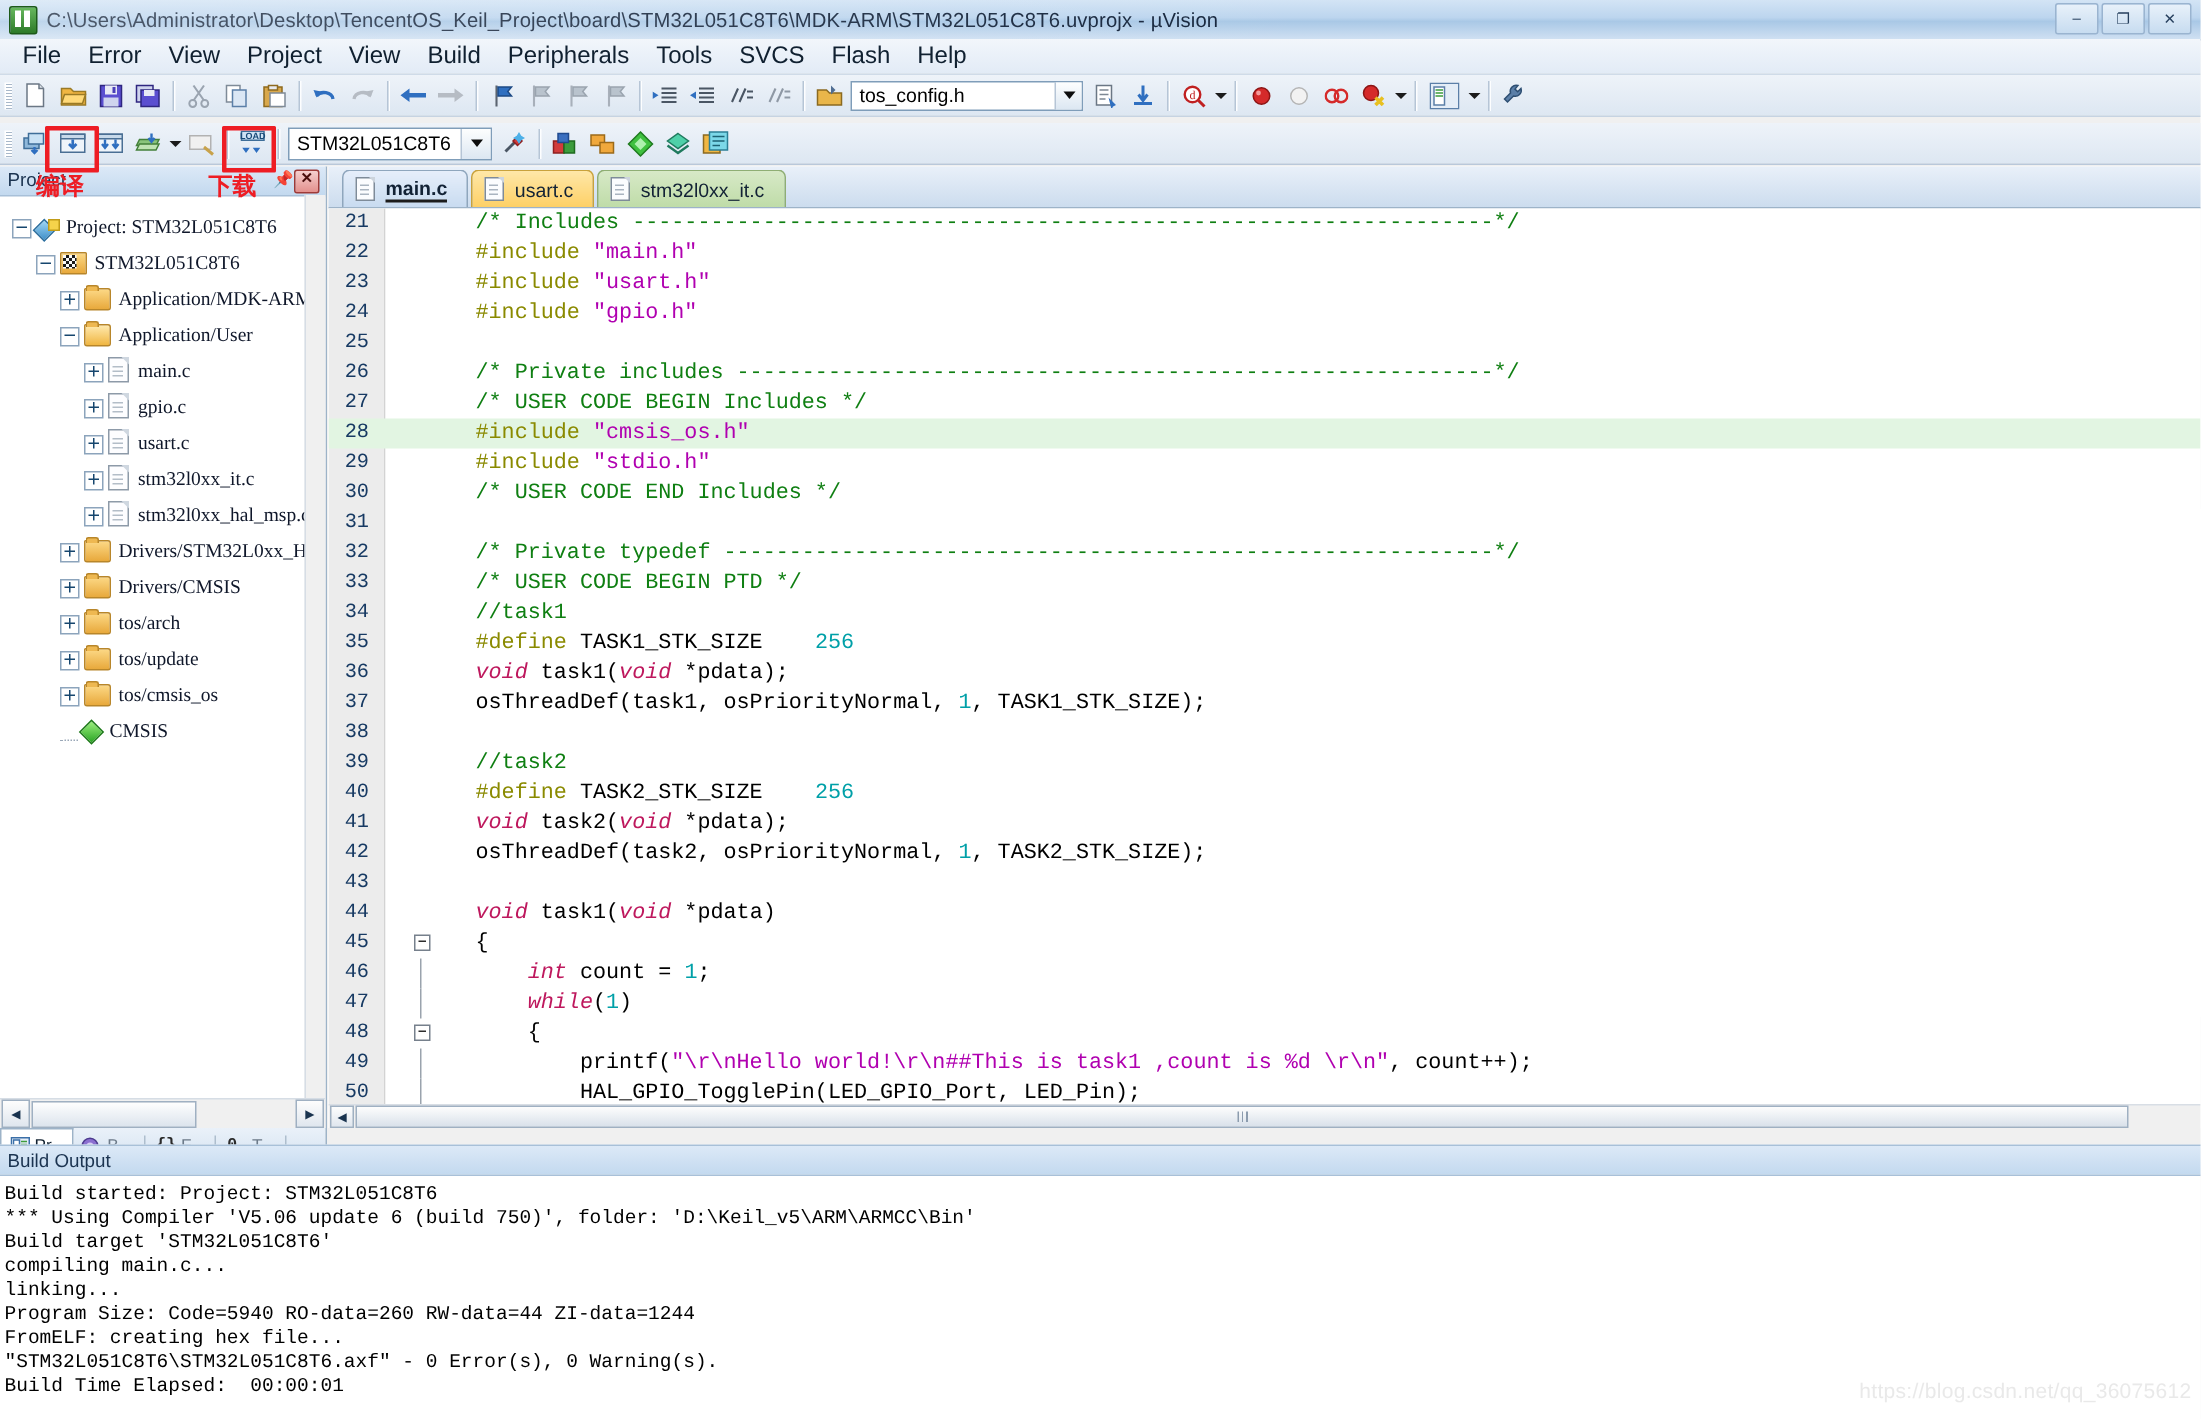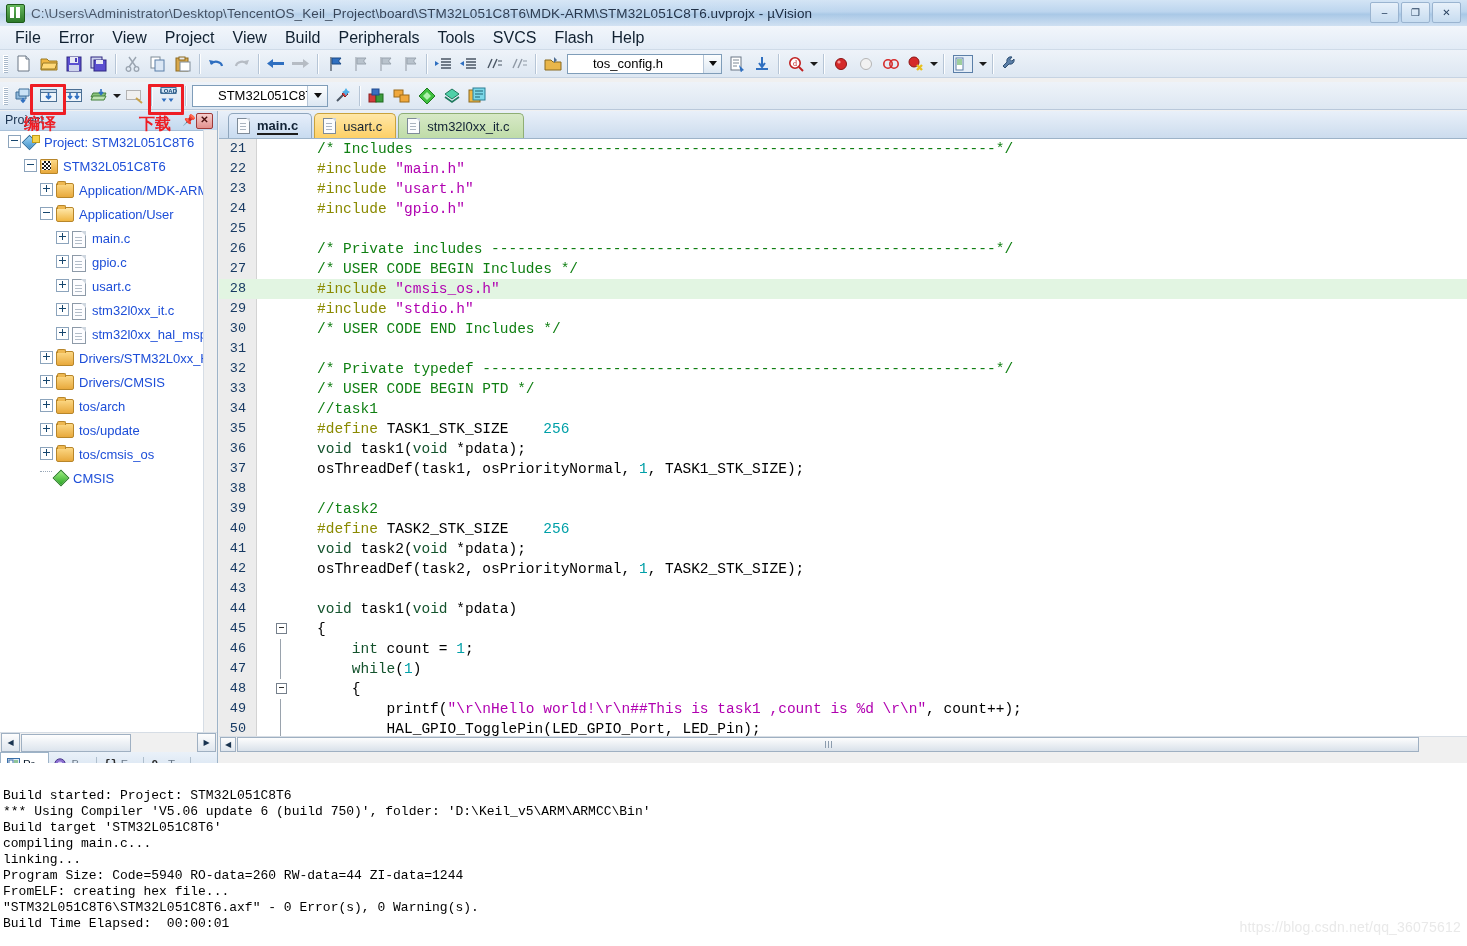--- a/index.html
+++ b/index.html
@@ -79,21 +79,21 @@
   }
   .caret:after{content:"";border-left:4px solid transparent;border-right:4px solid transparent;
     border-top:4px solid #1b1b1b;}
   .redbox{
     position:absolute;border:3px solid #ee1d24;border-radius:1px;pointer-events:none;z-index:40;
   }
   .combo{
     height:20px;border:1px solid #7f9db9;background:#fff;display:flex;align-items:center;
     box-sizing:border-box;margin:0 2px;
   }
-  .combo .ctext{padding:0 5px;font-size:13px;color:#000;white-space:nowrap;overflow:hidden;margin-left:20px;}
+  .combo .ctext{padding:0 5px;font-size:13px;color:#000;white-space:nowrap;overflow:hidden;}
   .combo .cbtn{
     width:17px;height:18px;margin-left:auto;flex:none;border-left:1px solid #b6c5d6;
     background:linear-gradient(to bottom,#fdfefe,#dce7f2);
     display:flex;align-items:center;justify-content:center;
   }
   .combo .cbtn:after{content:"";border-left:4px solid transparent;border-right:4px solid transparent;
     border-top:5px solid #0d0d0d;}
 
   
   .projpanel{
@@ -117,21 +117,21 @@
   }
   .zh-ann{
     position:absolute;color:#ee1d24;font-size:16px;font-weight:bold;
     font-family:"DejaVu Sans", sans-serif;z-index:35;pointer-events:none;white-space:nowrap;
   }
   .tree{
     position:absolute;left:0;top:19px;right:13px;bottom:19px;
     overflow:hidden;padding-top:5px;box-sizing:border-box;
   }
   .tnode{
-    display:flex;align-items:flex-start;height:24px;white-space:nowrap;font-size:13px;color:#1d4ed8;
+    display:flex;align-items:flex-end;height:24px;white-space:nowrap;font-size:13px;color:#0f172a;font-family:Liberation Serif, serif;
   }
   .tw{flex:none;}
   .expander{
     width:11px;height:11px;border:1px solid #8ca4bc;background:#fff;flex:none;
     position:relative;margin-right:3px;
   }
   .expander:before{content:"";position:absolute;left:2px;top:4px;width:7px;height:1px;background:#16466e;}
   .expander.plus:after{content:"";position:absolute;left:5px;top:1px;width:1px;height:7px;background:#16466e;}
   .dots{width:12px;height:1px;border-top:1px dotted #9aa8b8;flex:none;margin-right:2px;}
   .ic-folder{
@@ -272,21 +272,21 @@
   .fold{width:13px;flex:none;position:relative;}
   .fold .fbox{
     position:absolute;left:1px;top:4px;width:9px;height:9px;border:1px solid #76808c;background:#fff;
   }
   .fold .fbox:before{content:"";position:absolute;left:2px;top:3px;width:5px;height:1px;background:#2d2d2d;}
   .fold .fline{position:absolute;left:5px;top:0;width:1px;height:20px;background:#9aa3ad;}
   .ctext-l{padding-left:5px;color:#000;}
   .cm{color:#0f7f12;}        
   .pp{color:#8a8a00;}        
   .str{color:#b000b0;}       
-  .kw{color:#14532d;}        
+  .kw{color:#be185d;font-style:italic;}        
   .num{color:#00a0a8;}
 
   .hscroll{
     position:absolute;left:0;right:0;bottom:0;height:15px;
     background:#f0f0f0;border-top:1px solid #d8dee5;display:flex;align-items:center;
   }
   .hs-thumb{
     height:13px;background:linear-gradient(to bottom,#fdfdfd,#d9e1ea);
     border:1px solid #9fb0c2;position:relative;
   }
@@ -833,18 +833,19 @@
       <div class="fold-col"></div>
       <div class="codelines" id="code-host"><div class="cline"><span class="ln">21</span><span class="fold"></span><span class="ctext-l"><span class="cm">/* Includes ------------------------------------------------------------------*/</span></span></div><div class="cline"><span class="ln">22</span><span class="fold"></span><span class="ctext-l"><span class="pp">#include </span><span class="str">"main.h"</span></span></div><div class="cline"><span class="ln">23</span><span class="fold"></span><span class="ctext-l"><span class="pp">#include </span><span class="str">"usart.h"</span></span></div><div class="cline"><span class="ln">24</span><span class="fold"></span><span class="ctext-l"><span class="pp">#include </span><span class="str">"gpio.h"</span></span></div><div class="cline"><span class="ln">25</span><span class="fold"></span><span class="ctext-l"></span></div><div class="cline"><span class="ln">26</span><span class="fold"></span><span class="ctext-l"><span class="cm">/* Private includes ----------------------------------------------------------*/</span></span></div><div class="cline"><span class="ln">27</span><span class="fold"></span><span class="ctext-l"><span class="cm">/* USER CODE BEGIN Includes */</span></span></div><div class="cline hl"><span class="ln">28</span><span class="fold"></span><span class="ctext-l"><span class="pp">#include </span><span class="str">"cmsis_os.h"</span></span></div><div class="cline"><span class="ln">29</span><span class="fold"></span><span class="ctext-l"><span class="pp">#include </span><span class="str">"stdio.h"</span></span></div><div class="cline"><span class="ln">30</span><span class="fold"></span><span class="ctext-l"><span class="cm">/* USER CODE END Includes */</span></span></div><div class="cline"><span class="ln">31</span><span class="fold"></span><span class="ctext-l"></span></div><div class="cline"><span class="ln">32</span><span class="fold"></span><span class="ctext-l"><span class="cm">/* Private typedef -----------------------------------------------------------*/</span></span></div><div class="cline"><span class="ln">33</span><span class="fold"></span><span class="ctext-l"><span class="cm">/* USER CODE BEGIN PTD */</span></span></div><div class="cline"><span class="ln">34</span><span class="fold"></span><span class="ctext-l"><span class="cm">//task1</span></span></div><div class="cline"><span class="ln">35</span><span class="fold"></span><span class="ctext-l"><span class="pp">#define </span><span>TASK1_STK_SIZE    </span><span class="num">256</span></span></div><div class="cline"><span class="ln">36</span><span class="fold"></span><span class="ctext-l"><span class="kw">void</span><span> task1(</span><span class="kw">void</span><span> *pdata);</span></span></div><div class="cline"><span class="ln">37</span><span class="fold"></span><span class="ctext-l"><span>osThreadDef(task1, osPriorityNormal, </span><span class="num">1</span><span>, TASK1_STK_SIZE);</span></span></div><div class="cline"><span class="ln">38</span><span class="fold"></span><span class="ctext-l"></span></div><div class="cline"><span class="ln">39</span><span class="fold"></span><span class="ctext-l"><span class="cm">//task2</span></span></div><div class="cline"><span class="ln">40</span><span class="fold"></span><span class="ctext-l"><span class="pp">#define </span><span>TASK2_STK_SIZE    </span><span class="num">256</span></span></div><div class="cline"><span class="ln">41</span><span class="fold"></span><span class="ctext-l"><span class="kw">void</span><span> task2(</span><span class="kw">void</span><span> *pdata);</span></span></div><div class="cline"><span class="ln">42</span><span class="fold"></span><span class="ctext-l"><span>osThreadDef(task2, osPriorityNormal, </span><span class="num">1</span><span>, TASK2_STK_SIZE);</span></span></div><div class="cline"><span class="ln">43</span><span class="fold"></span><span class="ctext-l"></span></div><div class="cline"><span class="ln">44</span><span class="fold"></span><span class="ctext-l"><span class="kw">void</span><span> task1(</span><span class="kw">void</span><span> *pdata)</span></span></div><div class="cline"><span class="ln">45</span><span class="fold"><span class="fbox"></span></span><span class="ctext-l"><span>{</span></span></div><div class="cline"><span class="ln">46</span><span class="fold"><span class="fline"></span></span><span class="ctext-l"><span>    </span><span class="kw">int</span><span> count = </span><span class="num">1</span><span>;</span></span></div><div class="cline"><span class="ln">47</span><span class="fold"><span class="fline"></span></span><span class="ctext-l"><span>    </span><span class="kw">while</span><span>(</span><span class="num">1</span><span>)</span></span></div><div class="cline"><span class="ln">48</span><span class="fold"><span class="fbox"></span></span><span class="ctext-l"><span>    {</span></span></div><div class="cline"><span class="ln">49</span><span class="fold"><span class="fline"></span></span><span class="ctext-l"><span>        printf(</span><span class="str">"\r\nHello world!\r\n##This is task1 ,count is %d \r\n"</span><span>, count++);</span></span></div><div class="cline"><span class="ln">50</span><span class="fold"><span class="fline"></span></span><span class="ctext-l"><span>        HAL_GPIO_TogglePin(LED_GPIO_Port, LED_Pin);</span></span></div></div>
       <div class="hscroll">
         <div class="sb-arrow" style="width:14px;height:13px">◀</div>
         <div class="hs-thumb" style="width:1180px"></div>
       </div>
     </div>
   </div>
 
   <div class="buildpanel">
+    <div class="build-head">Build Output</div>
     <div class="build-body" id="build-host"><div class="bline">Build started: Project: STM32L051C8T6</div><div class="bline">*** Using Compiler 'V5.06 update 6 (build 750)', folder: 'D:\Keil_v5\ARM\ARMCC\Bin'</div><div class="bline">Build target 'STM32L051C8T6'</div><div class="bline">compiling main.c...</div><div class="bline">linking...</div><div class="bline">Program Size: Code=5940 RO-data=260 RW-data=44 ZI-data=1244</div><div class="bline">FromELF: creating hex file...</div><div class="bline">"STM32L051C8T6\STM32L051C8T6.axf" - 0 Error(s), 0 Warning(s).</div><div class="bline">Build Time Elapsed:  00:00:01</div></div>
 
     <div class="watermark">https://blog.csdn.net/qq_36075612</div>
   </div>
 
 </div>
 
 </body></html>

